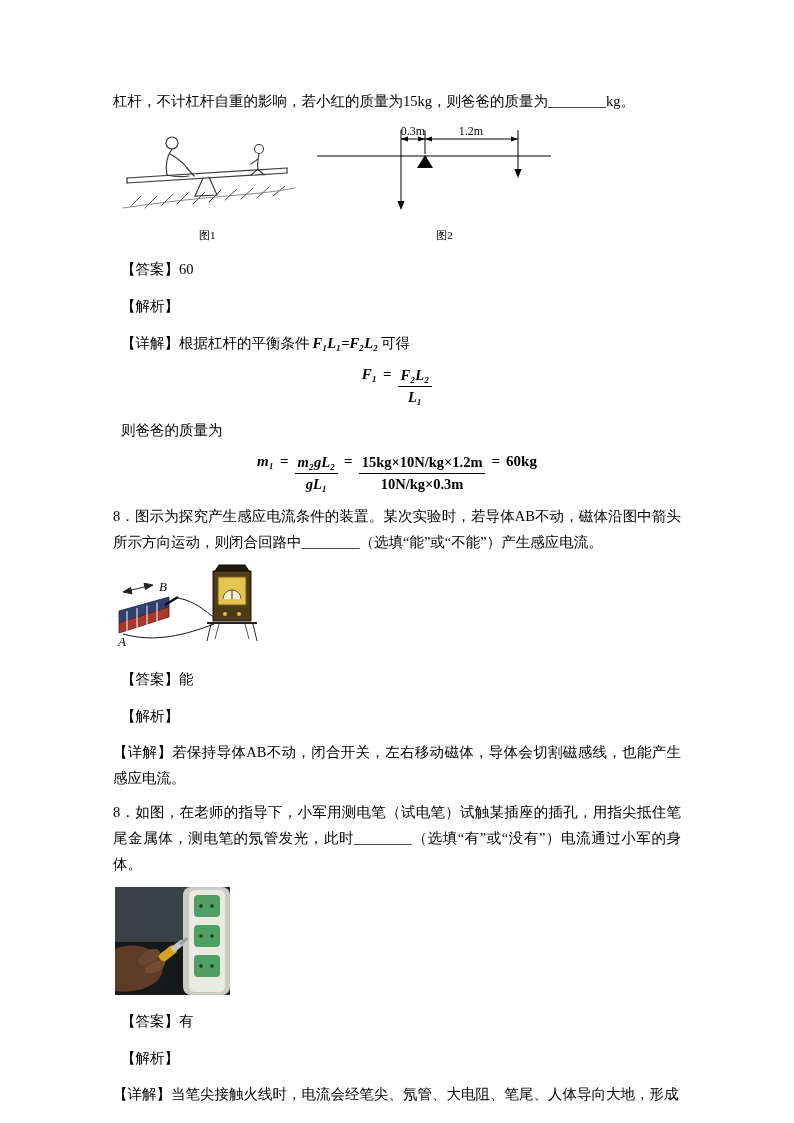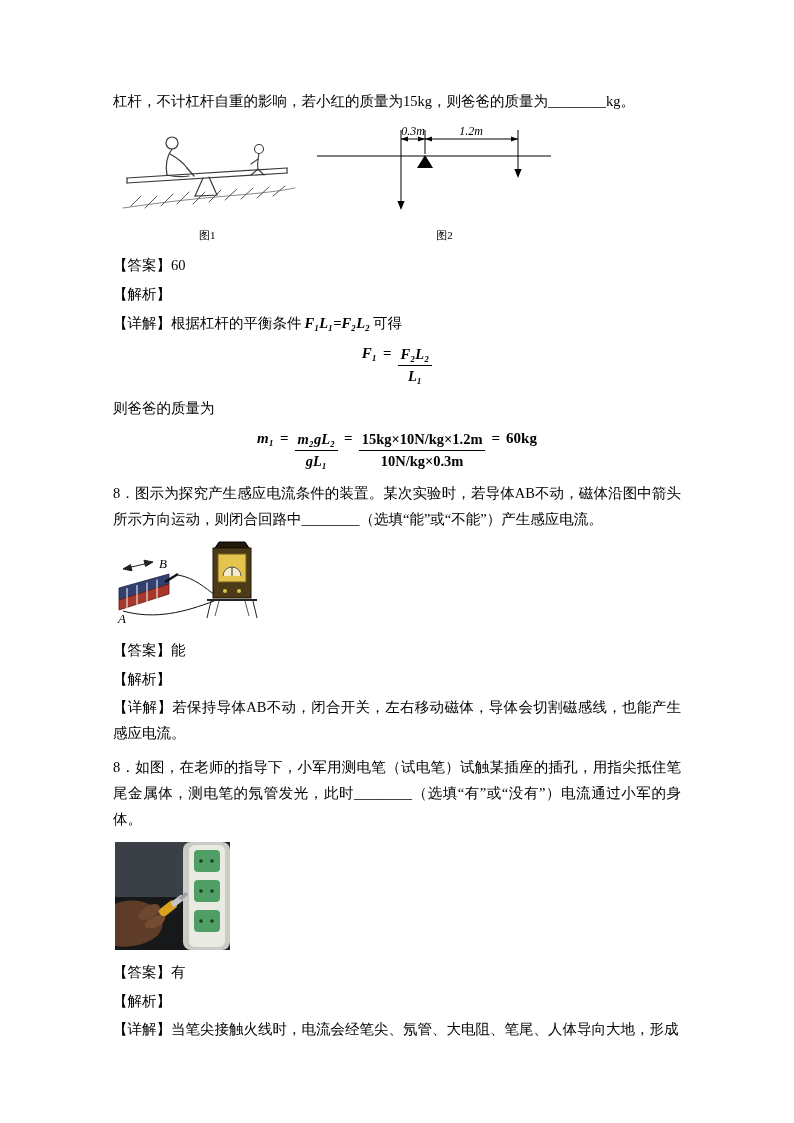--- a/index.html
+++ b/index.html
@@ -1,23 +1,23 @@
 <!DOCTYPE html>
 <html><head>
 <meta charset="utf-8">
 <style>
   html,body{margin:0;padding:0;}
   body{width:794px;height:1123px;background:#ffffff;color:#000;
        font-family:"Liberation Serif","DejaVu Serif",serif;}
   .page{position:relative;width:794px;height:1123px;box-sizing:border-box;
         padding:88px 113px 4px 113px;overflow:hidden;}
   .para{font-size:14.5px;line-height:26px;text-align:justify;margin:0;}
-  .line{font-size:14.5px;line-height:29px;margin:0;}
+  .line{font-size:14.5px;line-height:29px;margin:8px;}
   .qpara{margin-top:8px;}
-  .figures{display:flex;align-items:flex-end;margin:12px 0 2px 4px;font-style:italic;}
+  .figures{display:flex;align-items:flex-end;margin:12px 0 2px 4px;}
   .fig1{margin-right:14px;}
   .captions{font-size:11px;line-height:24px;margin-bottom:4px;}
   .cap1{display:inline-block;margin-left:86px;}
   .cap2{display:inline-block;margin-left:218px;}
   .formula-center{display:flex;justify-content:center;align-items:flex-start;
       font-weight:bold;font-size:15px;margin:7px 0;min-height:42px;}
   .var{font-style:italic;}
   .upright{font-style:normal;}
   .eq{margin:0 6px;font-style:normal;}
   .frac{display:inline-flex;flex-direction:column;align-items:center;

